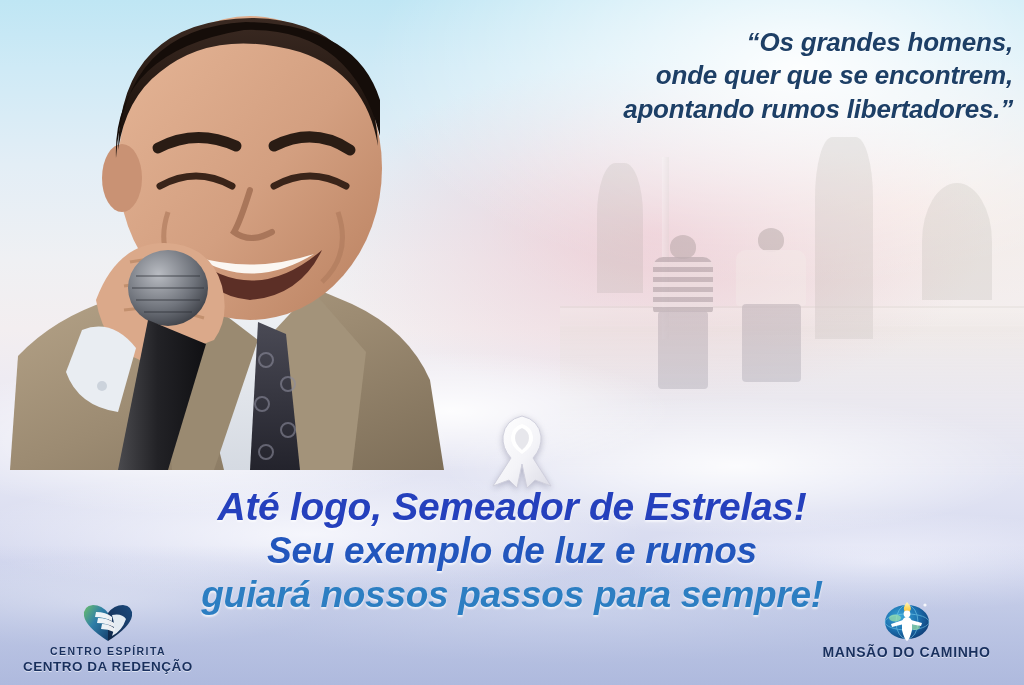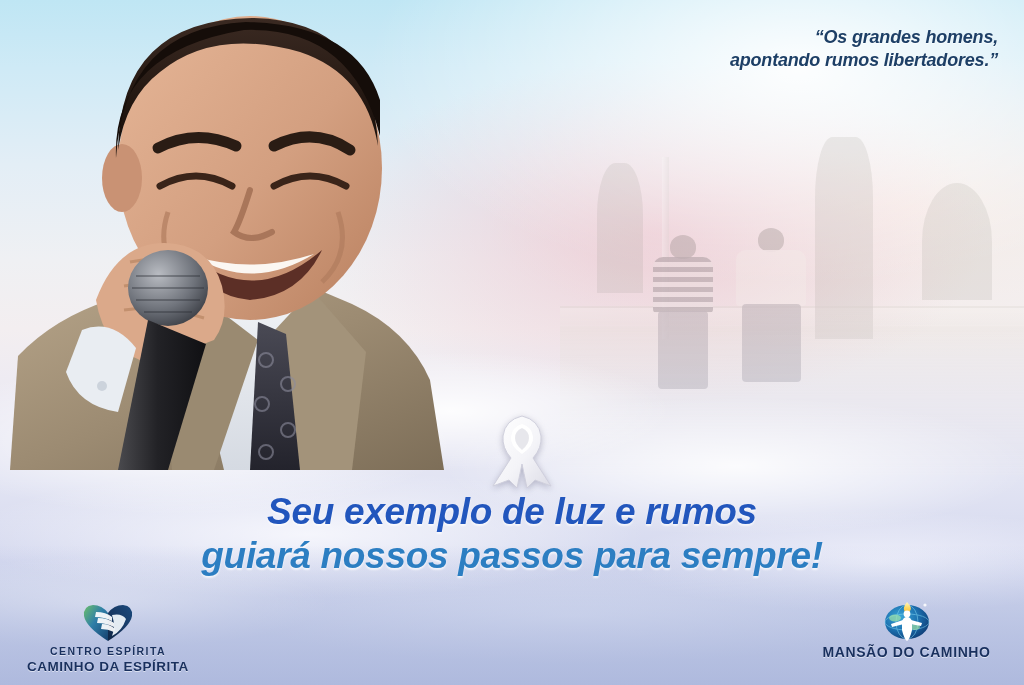--- a/index.html
+++ b/index.html
@@ -81,24 +81,24 @@
     position:absolute;left:0;right:0;bottom:0;height:140px;
     background:linear-gradient(180deg,rgba(186,196,228,0) 0%,rgba(178,189,224,.55) 55%,rgba(168,180,219,.75) 100%);
   }
 
   
   .portrait{position:absolute;left:0;top:0;width:470px;height:470px;}
   .portrait svg{display:block;width:100%;height:100%;}
 
   
   .quote{
-    position:absolute;left:428px;top:26px;width:570px;
+    position:absolute;left:443px;top:26px;width:570px;
     text-align:right;color:#1d3f66;
     font-style:italic;font-weight:bold;
-    font-size:18px;line-height:1.28;letter-spacing:-.2px;
+    font-size:26px;line-height:1.28;letter-spacing:-.2px;
     text-shadow:0 1px 1px rgba(255,255,255,.8);
   }
   .quote .ln{display:block;white-space:nowrap;}
   .attrib{
     position:absolute;left:430px;top:170px;width:570px;
     text-align:right;color:#1d3f66;
     font-style:italic;font-weight:bold;font-size:14.5px;letter-spacing:.1px;
     text-shadow:0 1px 1px rgba(255,255,255,.75);
   }
 
@@ -263,40 +263,42 @@
             <path d="M136 300 H200"></path>
             <path d="M144 312 H192"></path>
         </g>
         <path d="M148 320 L206 344 L168 470 L118 470 Z" fill="url(#mic)"></path>
       </g>
     </svg>
   </div>
 
   <div class="quote">
     <span class="ln">“Os grandes homens,</span>
+    <span class="ln">onde quer que se encontrem,</span>
     <span class="ln">apontando rumos libertadores.”</span>
   </div>
 
   <div class="ribbon">
     <svg viewBox="0 0 78 82" xmlns="http://www.w3.org/2000/svg" aria-hidden="true">
       <defs>
         <linearGradient id="rb" x1="0" y1="0" x2="1" y2="1">
           <stop offset="0%" stop-color="#ffffff"></stop>
           <stop offset="55%" stop-color="#f4f4f8"></stop>
           <stop offset="100%" stop-color="#dcdce6"></stop>
         </linearGradient>
       </defs>
       <path d="M39 8 Q22 12 20 28 Q19 40 28 50 L10 78 L26 72 L34 80 L39 56 L44 80 L52 72 L68 78 L50 50
                Q59 40 58 28 Q56 12 39 8 Z" fill="url(#rb)" stroke="#cfcfdc" stroke-width="1"></path>
       <path d="M39 16 Q29 19 28 29 Q27 38 39 46 Q51 38 50 29 Q49 19 39 16 Z" fill="#ffffff"></path>
       <path d="M39 20 Q32 23 32 30 Q32 36 39 42 Q46 36 46 30 Q46 23 39 20 Z" fill="#b9b9c8" opacity=".35"></path>
     </svg>
   </div>
 
   <div class="headline">
+    <span class="h1">Até logo, Semeador de Estrelas!</span>
     <span class="h2">Seu exemplo de luz e rumos</span>
     <span class="h3">guiará nossos passos para sempre!</span>
   </div>
 
   <div class="logo logo-left">
     <span>
       <svg width="52" height="40" viewBox="0 0 52 40" xmlns="http://www.w3.org/2000/svg" aria-hidden="true">
         <defs>
           <linearGradient id="hl" x1="0" y1="0" x2="1" y2="1">
             <stop offset="0%" stop-color="#6cbf6a"></stop>
@@ -313,21 +315,21 @@
         <path d="M26 38 Q48 24 50 13 Q51 3 41 2 Q32 2 26 10 Q26 22 26 38 Z" fill="url(#hr)"></path>
         <g fill="#ffffff" opacity=".92">
           <path d="M14 9 Q24 9 30 14 L30 18 Q22 14 13 14 Z"></path>
           <path d="M16 15 Q26 15 32 20 L32 24 Q24 20 15 20 Z"></path>
           <path d="M20 21 Q28 21 33 26 L32 29 Q26 26 19 26 Z"></path>
         </g>
         <path d="M30 12 Q40 10 44 16 Q40 28 30 33 Q34 24 30 12 Z" fill="#eef4fa" opacity=".95"></path>
       </svg>
     </span>
     <span class="lbl l1">CENTRO ESPÍRITA</span>
-    <span class="lbl l2">CAMINHO DA ESPÍRITA</span>
+    <span class="lbl l2">CENTRO DA REDENÇÃO</span>
   </div>
 
   <div class="logo logo-right">
     <span>
       <svg width="50" height="44" viewBox="0 0 50 44" xmlns="http://www.w3.org/2000/svg" aria-hidden="true">
         <defs>
           <radialGradient id="gl" cx="35%" cy="35%" r="75%">
             <stop offset="0%" stop-color="#3aa7d8"></stop>
             <stop offset="55%" stop-color="#1c6fae"></stop>
             <stop offset="100%" stop-color="#0e3a73"></stop>

